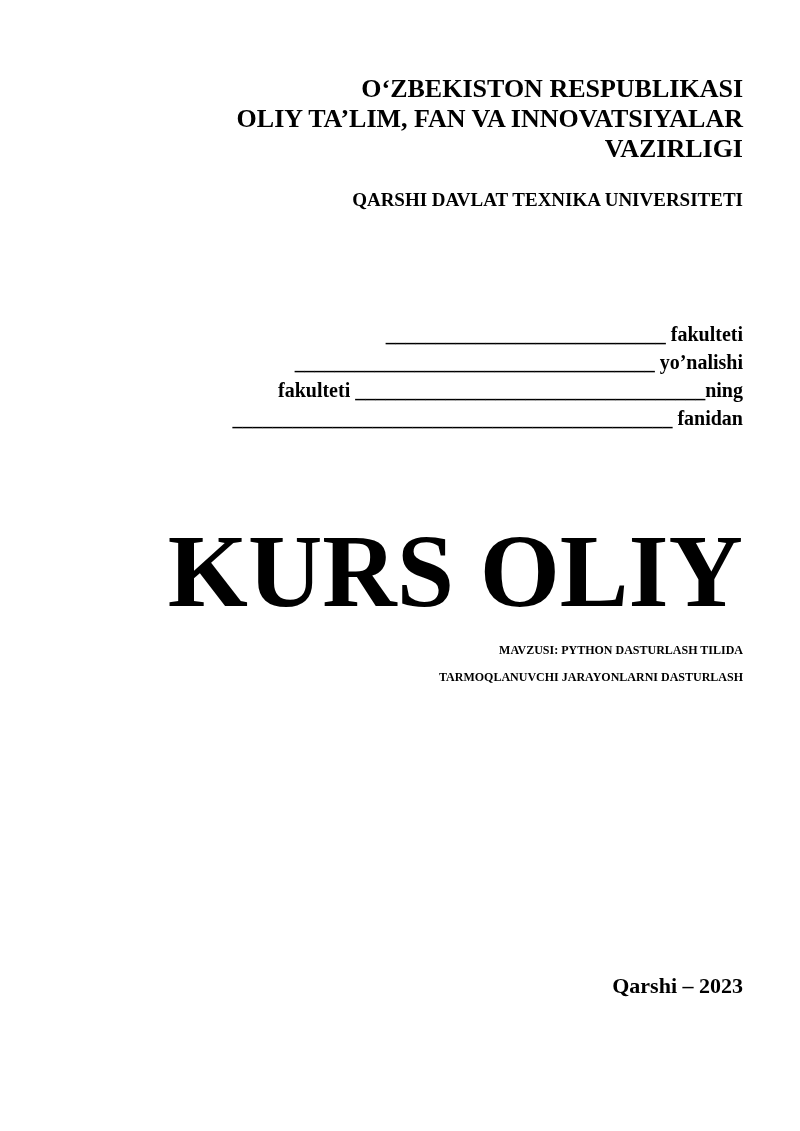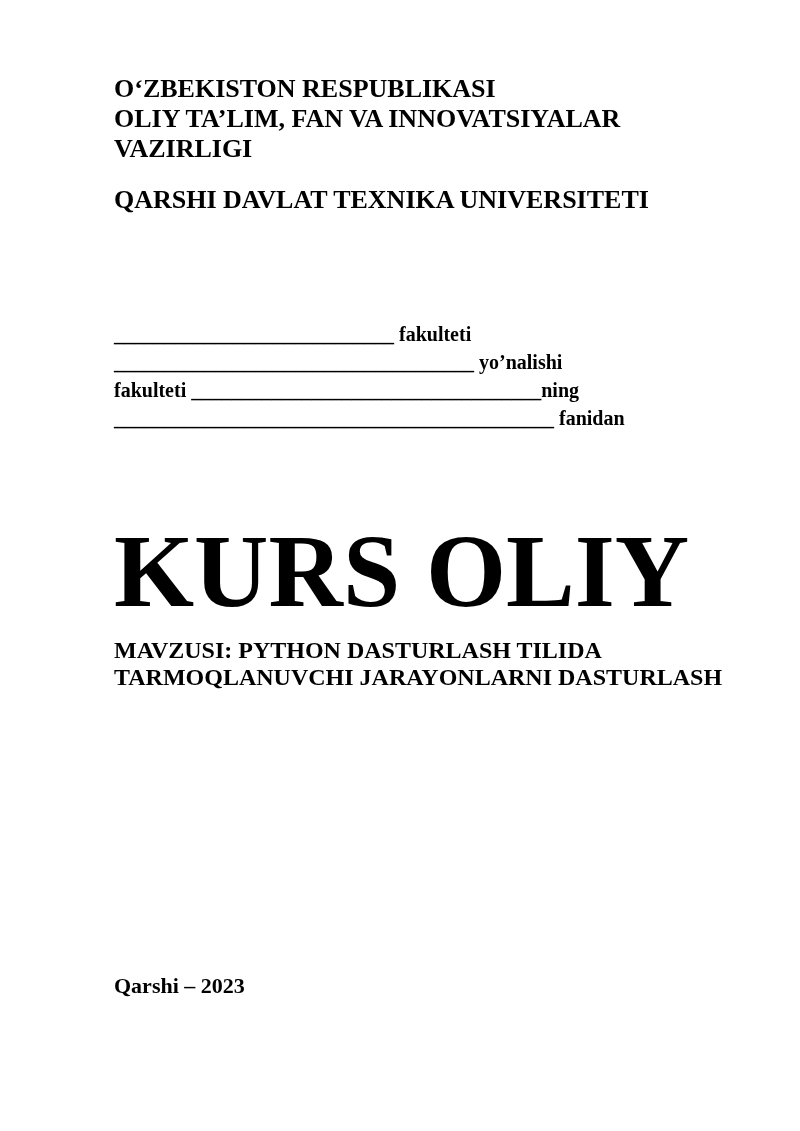--- a/index.html
+++ b/index.html
@@ -13,49 +13,49 @@
     height: 1131px;
     background: #ffffff;
     font-family: "Liberation Serif", "DejaVu Serif", serif;
     font-weight: 700;
     color: #000000;
     overflow: hidden;
   }
   
   .block {
     position: absolute;
-    left: 114px;
+    left: 108px;
     right: 57px;
-    text-align: left;
+    text-align: right;
   }
   .ministry {
     top: 74px;
     font-size: 26px;
     line-height: 30px;
   }
   .university {
     top: 185px;
-    font-size: 26px;
+    font-size: 19px;
     line-height: 30px;
   }
   .form-blanks {
     top: 320px;
     font-size: 20px;
     line-height: 28px;
     white-space: nowrap;
   }
   .kurs-title {
     top: 519px;
     font-size: 103px;
     line-height: 104px;
     white-space: nowrap;
   }
   .topic {
     top: 637px;
-    font-size: 24px;
+    font-size: 12px;
     line-height: 27px;
   }
   .footer-line {
     top: 972px;
     font-size: 22px;
     line-height: 28px;
   }
 </style>
 </head>
 <body>

